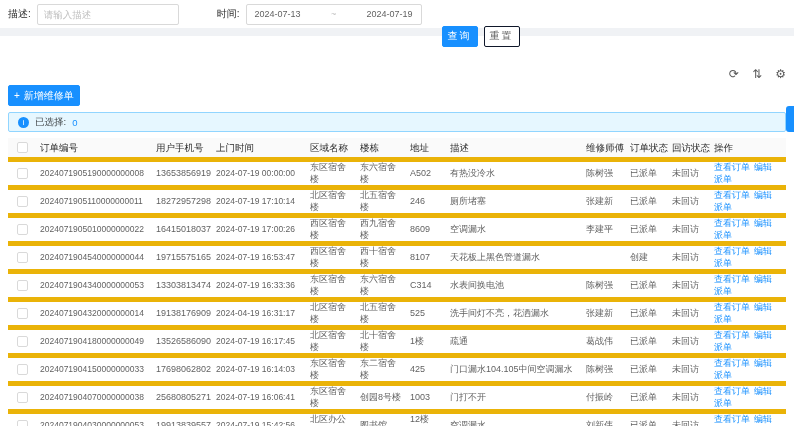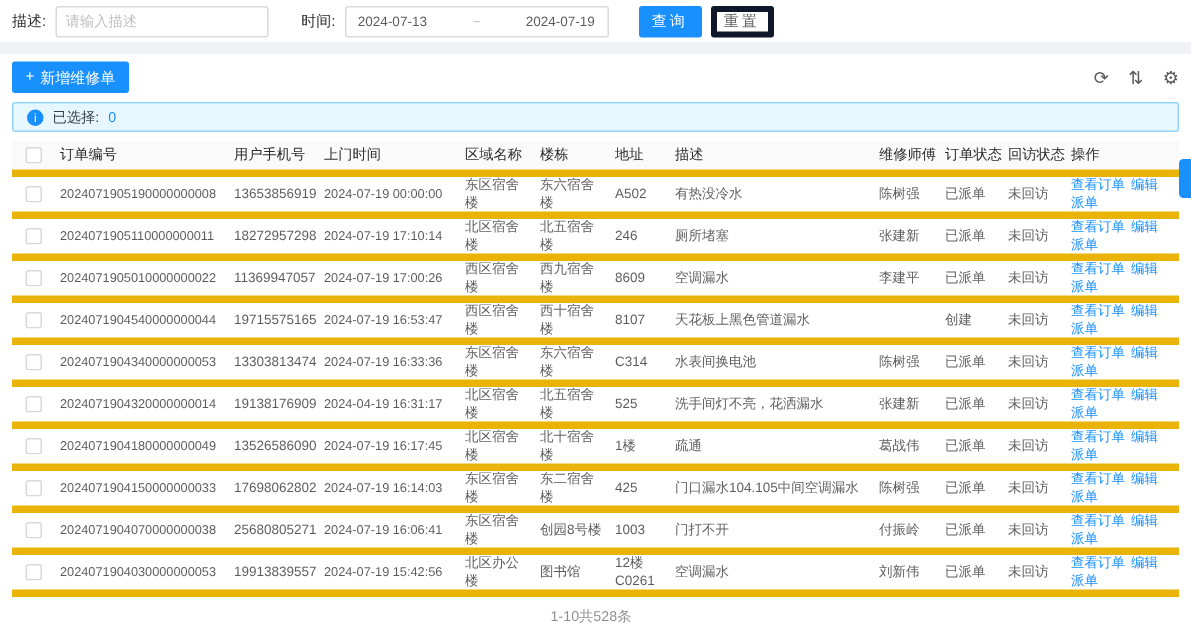--- a/index.html
+++ b/index.html
@@ -7,26 +7,26 @@
   body {
     font-family: "Liberation Sans", "DejaVu Sans", sans-serif;
     background: #fff;
     color: rgba(0,0,0,.65);
     font-size: 10px;
     position: relative;
   }
   
   .filterbar { height: 28px; display: flex; align-items: center; padding: 0 8px; gap: 6px; background: #fff; }
   .flabel { color: rgba(0,0,0,.85); font-size: 10px; white-space: nowrap; }
-  .lbl-time { margin-left: 16px; }
+  .lbl-time { margin-left: 32px; }
   .text-input { width: 142px; height: 21px; border: 1px solid #d9d9d9; border-radius: 2px; padding: 0 6px; font-size: 9.5px; color: rgba(0,0,0,.65); outline: none; font-family: inherit; }
   .text-input::placeholder { color: #bfbfbf; }
   .range-input { width: 176px; height: 21px; border: 1px solid #d9d9d9; border-radius: 2px; padding: 0 8px; display: flex; align-items: center; justify-content: space-between; font-size: 9px; color: rgba(0,0,0,.65); cursor: pointer; }
   .range-input .sep { color: #bfbfbf; }
-  .btn { height: 21px; padding: 0 5px; font-size: 10px; border-radius: 2px; border: 4px solid #0f172a; background: #fff; color: rgba(0,0,0,.65); display: inline-flex; align-items: center; gap: 4px; cursor: pointer; letter-spacing: 2px; white-space: nowrap; font-family: inherit; }
+  .btn { height: 21px; padding: 0 5px; font-size: 10px; border-radius: 2px; border: 1px solid #0f172a; background: #fff; color: rgba(0,0,0,.65); display: inline-flex; align-items: center; gap: 4px; cursor: pointer; letter-spacing: 2px; white-space: nowrap; font-family: inherit; margin-top: 44px; }
   .btn.primary { background: #1890ff; border-color: #1890ff; color: #fff; }
   .btn.disabled { background: #f5f5f5; color: rgba(0,0,0,.25); cursor: not-allowed; }
   .btn-query { margin-left: 14px; }
   .btn .ico { letter-spacing: 0; font-size: 10px; display: inline-flex; align-items: center; }
   
   .pagegap { height: 8px; background: #f0f2f5; }
   
   .toolbar { display: flex; align-items: center; gap: 8px; padding: 5px 8px 4px; background: #fff; }
   .toolbar .btn { letter-spacing: 0; }
   .tool-icons { margin-left: auto; display: flex; gap: 13px; color: #595959; font-size: 12px; align-items: center; }
@@ -153,21 +153,21 @@
         <div class="cell c-master">张建新</div>
         <div class="cell c-status">已派单</div>
         <div class="cell c-visit">未回访</div>
         <div class="cell c-ops"><a class="oplink">查看订单</a><a class="oplink">编辑</a><a class="oplink">派单</a></div>
       </div>
       <div class="trow">
         <div class="cell c-check">
           <span class="checkbox"></span>
         </div>
         <div class="cell c-order">2024071905010000000022</div>
-        <div class="cell c-phone">11369947057</div>
+        <div class="cell c-phone">16415018037</div>
         <div class="cell c-time">2024-07-19 17:00:26</div>
         <div class="cell c-area">西区宿舍楼</div>
         <div class="cell c-bld">西九宿舍楼</div>
         <div class="cell c-addr">8609</div>
         <div class="cell c-desc">空调漏水</div>
         <div class="cell c-master">李建平</div>
         <div class="cell c-status">已派单</div>
         <div class="cell c-visit">未回访</div>
         <div class="cell c-ops"><a class="oplink">查看订单</a><a class="oplink">编辑</a><a class="oplink">派单</a></div>
       </div>

